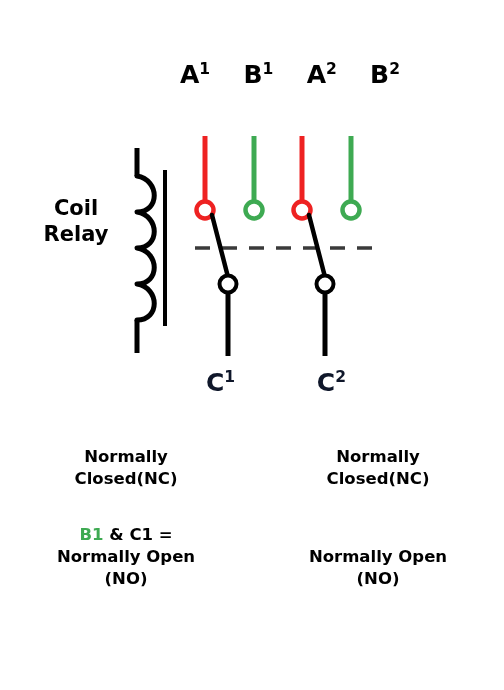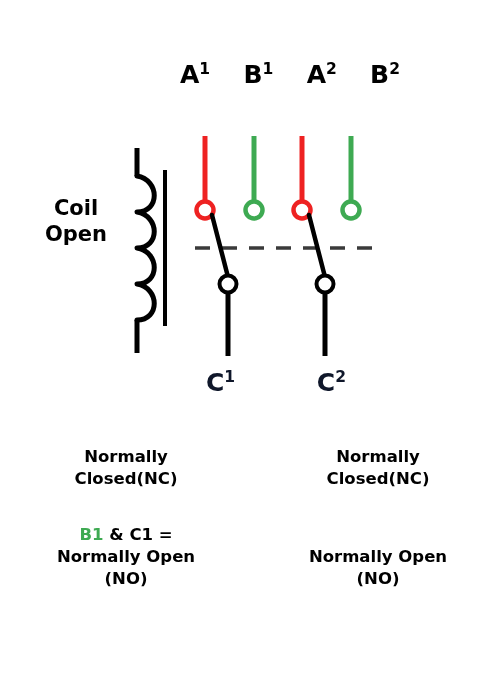--- a/index.html
+++ b/index.html
@@ -119,21 +119,21 @@
 
   <div class="top-labels">
     <div class="term-label"><span>A</span><sup>1</sup></div>
     <div class="term-label"><span>B</span><sup>1</sup></div>
     <div class="term-label"><span>A</span><sup>2</sup></div>
     <div class="term-label"><span>B</span><sup>2</sup></div>
   </div>
 
   <div class="coil-label">
     <div>Coil</div>
-    <div>Open</div>
+    <div>Relay</div>
   </div>
 
   <svg id="schematic" width="504" height="440" viewBox="0 0 504 440">
 
     <g>
       <path d="M137,148 L137,176" stroke="#000000" stroke-width="5" fill="none" stroke-linecap="butt"></path>
       <path d="M137,176
                C 160,180 160,212 137,212
                C 160,216 160,248 137,248
                C 160,252 160,284 137,284

